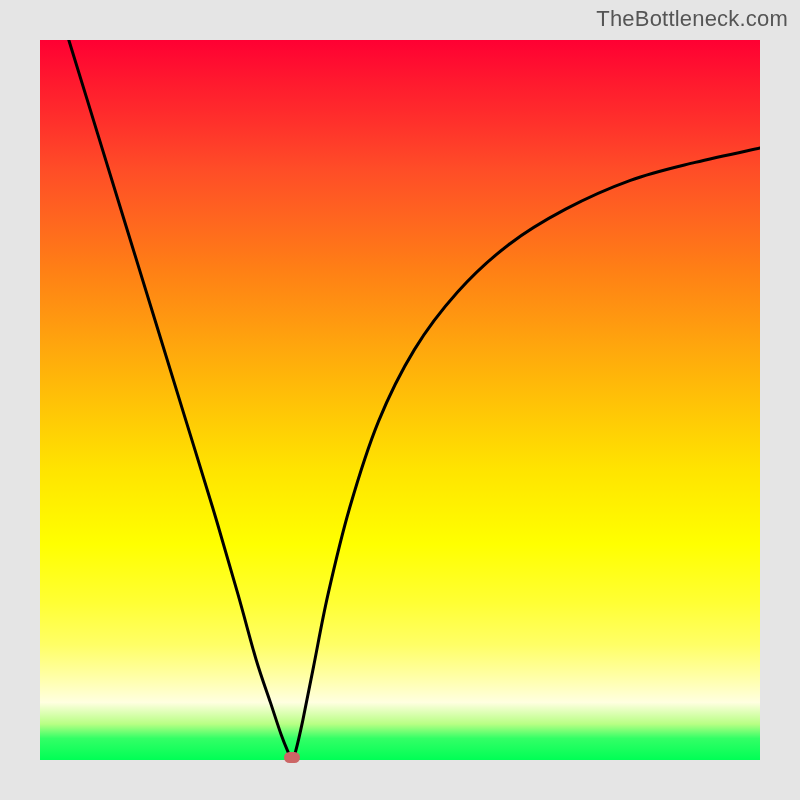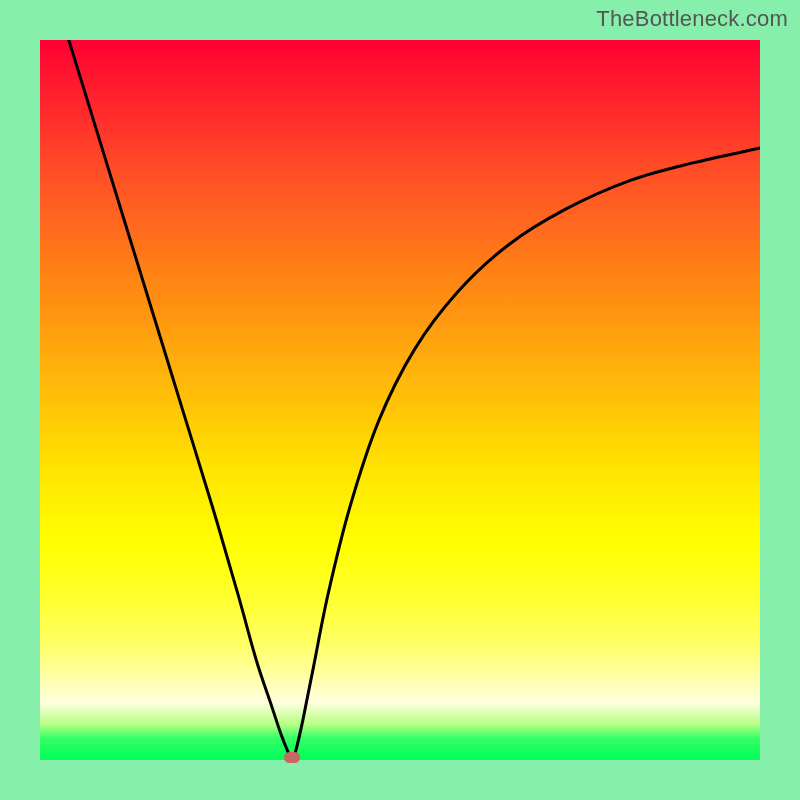--- a/index.html
+++ b/index.html
@@ -8,21 +8,21 @@
     width: 800px;
     height: 800px;
     overflow: hidden;
     background: #000;
     font-family: Arial, Helvetica, sans-serif;
   }
   .frame {
     position: relative;
     width: 800px;
     height: 800px;
-    background: #86efac;
+    background: #e5e5e5;
   }
   .plot {
     position: absolute;
     left: 40px;
     top: 40px;
     width: 720px;
     height: 720px;
     background: linear-gradient(
       to bottom,
       #ff0033 0%,

